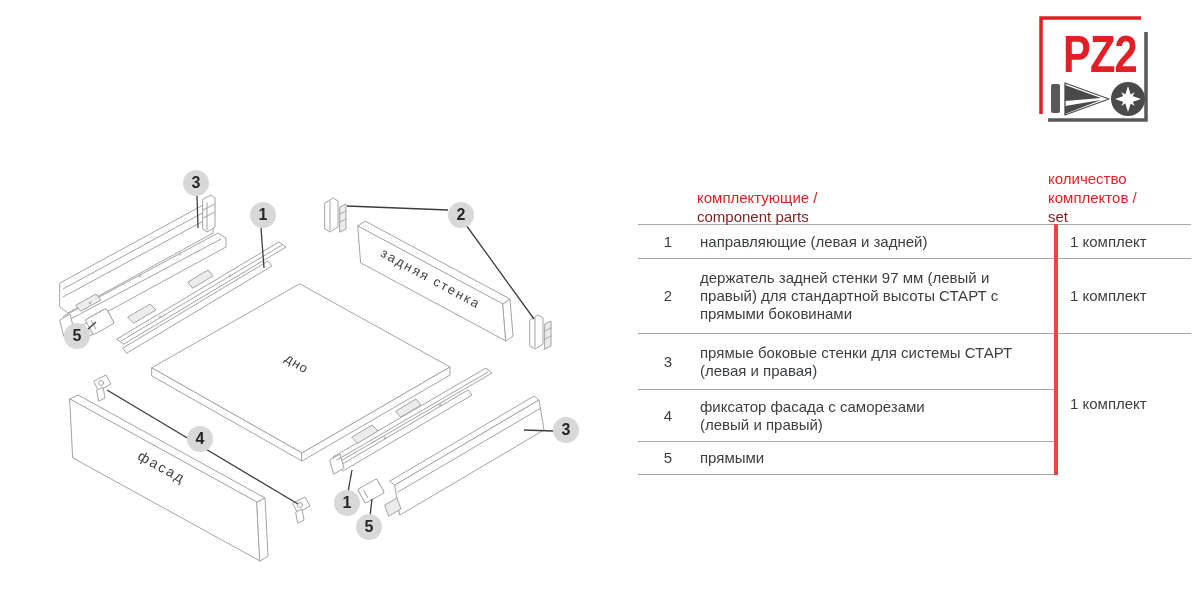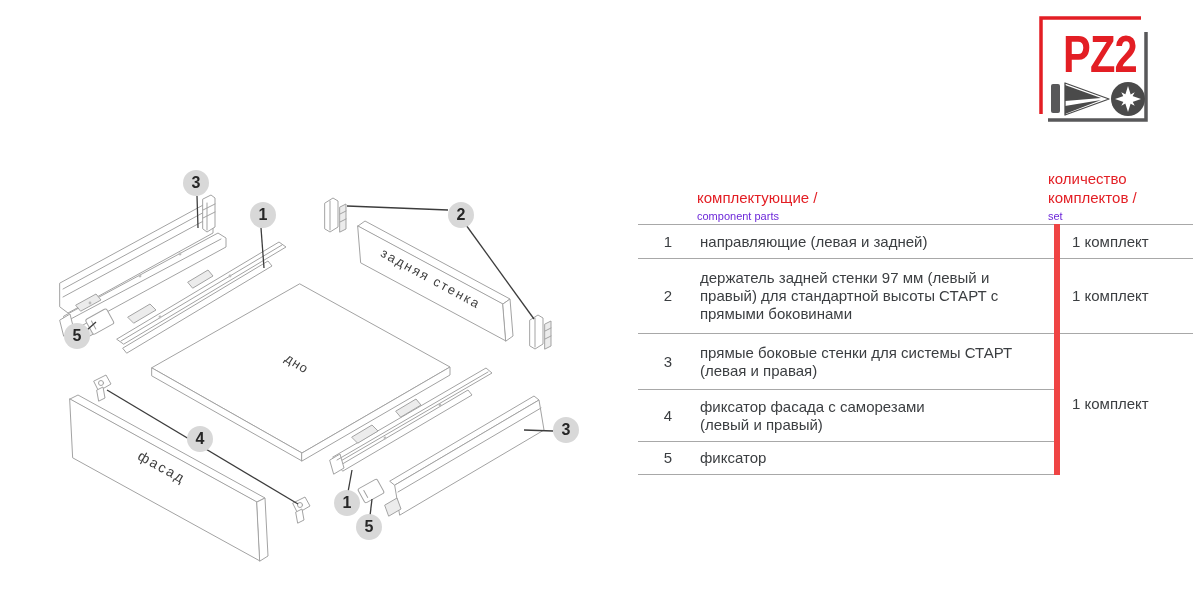--- a/index.html
+++ b/index.html
@@ -28,29 +28,29 @@
   .logo-text{position:absolute;left:28px;top:15px;font-size:52px;font-weight:bold;
              color:#e31e24;transform:scaleX(0.8);transform-origin:left top;
              letter-spacing:-1px;line-height:1;}
 
   
   .right-panel{position:absolute;left:638px;top:166px;width:522px;}
   .tbl-header{position:relative;height:58px;}
   .th-parts{position:absolute;left:59px;top:22px;}
   .th-qty{position:absolute;left:410px;top:3px;}
   .th-ru{color:#e31e24;font-weight:normal;font-size:15px;line-height:19px;white-space:pre-line;}
-  .th-en{color:#6d28d9;font-size:11px;line-height:19px;}
+  .th-en{color:#7f1d1d;font-size:15px;line-height:19px;}
 
   table.parts{border-collapse:collapse;width:522px;table-layout:fixed;}
   table.parts td{border-top:1px solid #a8a8a8;vertical-align:middle;
                  font-size:15px;line-height:18px;}
   table.parts tr:last-child td{border-bottom:1px solid #a8a8a8;}
   td.num{width:58px;text-align:center;font-size:16px;}
   td.nm{width:344px;padding:6px 10px 6px 2px;white-space:pre-line;}
-  td.qty{width:120px;border-left:6px solid #ef4444;padding-left:12px;}
+  td.qty{width:120px;border-left:4px solid #ef4444;padding-left:12px;}
   .h31{height:31px}.h72{height:72px}.h53{height:53px}.h49{height:49px}.h30{height:30px}
 </style>
 </head>
 <body>
 
 <div class="diagram">
   <svg width="640" height="600" viewBox="0 0 640 600">
     <g stroke="#a3a3a3" fill="#ffffff" stroke-width="1" stroke-linejoin="round" stroke-linecap="round">
 
       <g>
@@ -233,17 +233,17 @@
 (левая и правая)</td>
         <td class="qty" rowspan="3">1 комплект</td>
       </tr>
       <tr>
         <td class="num h49">4</td>
         <td class="nm">фиксатор фасада с саморезами
 (левый и правый)</td>
       </tr>
       <tr>
         <td class="num h30">5</td>
-        <td class="nm">фиксатор</td>
+        <td class="nm">прямыми</td>
       </tr>
     </tbody>
   </table>
 </div>
 
 </body></html>

